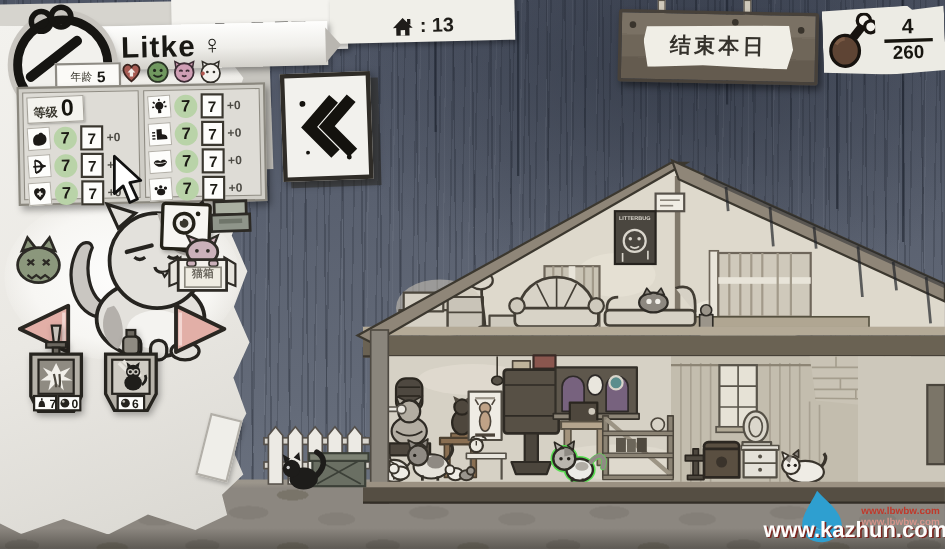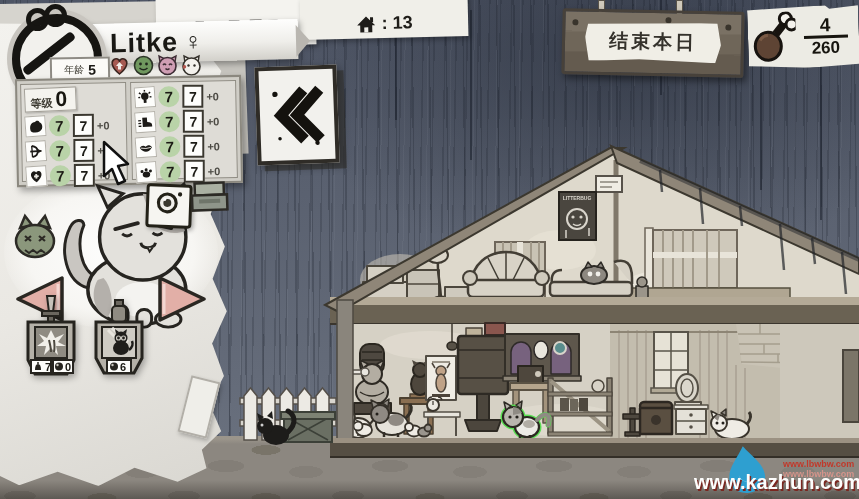--- a/index.html
+++ b/index.html
@@ -737,20 +737,36 @@
   <div class="abs dead-btn btn">
     <svg width="46" height="50" viewBox="0 0 46 50">
       <polygon points="8,16 13,4 20,13" fill="#8b977c" stroke="#2c2a25" stroke-width="2.5"></polygon>
       <polygon points="26,13 33,4 38,16" fill="#8b977c" stroke="#2c2a25" stroke-width="2.5"></polygon>
       <ellipse cx="23" cy="29" rx="19" ry="16" fill="#8b977c" stroke="#2c2a25" stroke-width="2.5"></ellipse>
       <path d="M13,24 l6,5 M19,24 l-6,5" stroke="#2c2a25" stroke-width="2.2"></path>
       <path d="M27,24 l6,5 M33,24 l-6,5" stroke="#2c2a25" stroke-width="2.2"></path>
       <path d="M13,38 l4,3 l4,-3 l4,3 l4,-3 l4,3" stroke="#2c2a25" stroke-width="2" fill="none"></path>
     </svg>
   </div>
+  <div class="abs catbox-btn btn">
+    <svg width="68" height="56" viewBox="0 0 68 56">
+      <polygon points="24,10 20,2 30,6" fill="#cbb1ba" stroke="#2e2b26" stroke-width="2"></polygon>
+      <polygon points="40,6 48,2 45,10" fill="#cbb1ba" stroke="#2e2b26" stroke-width="2"></polygon>
+      <ellipse cx="34" cy="17" rx="14" ry="11" fill="#cbb1ba" stroke="#2e2b26" stroke-width="2.5"></ellipse>
+      <circle cx="29" cy="16" r="1.7" fill="#2e2b26"></circle>
+      <circle cx="39" cy="16" r="1.7" fill="#2e2b26"></circle>
+      <polygon points="4,28 14,22 14,44 4,48" fill="#e7e4dd" stroke="#2e2b26" stroke-width="2"></polygon>
+      <polygon points="64,28 54,22 54,44 64,48" fill="#e7e4dd" stroke="#2e2b26" stroke-width="2"></polygon>
+      <rect x="12" y="24" width="44" height="28" fill="#f2f0ea" stroke="#2e2b26" stroke-width="2.5"></rect>
+      <rect x="20" y="25" width="8" height="5" rx="2" fill="#cbb1ba" stroke="#2e2b26" stroke-width="1.5"></rect>
+      <rect x="40" y="25" width="8" height="5" rx="2" fill="#cbb1ba" stroke="#2e2b26" stroke-width="1.5"></rect>
+      <rect x="18" y="31" width="33" height="18" fill="#efece2" stroke="#8b887e" stroke-width="1.5"></rect>
+    </svg>
+    <span class="catbox-label">猫箱</span>
+  </div>
 
   <svg class="abs arrow arrow-left btn" viewBox="0 0 54 46">
     <polygon points="50,2 50,44 6,23" fill="#e2afa7" stroke="#2a2722" stroke-width="3.5" stroke-linejoin="round"></polygon>
     <line x1="46" y1="8" x2="46" y2="38" stroke="#f3d6d1" stroke-width="3"></line>
   </svg>
   <svg class="abs arrow arrow-right btn" viewBox="0 0 54 46">
     <polygon points="4,2 4,44 48,23" fill="#e2afa7" stroke="#2a2722" stroke-width="3.5" stroke-linejoin="round"></polygon>
     <line x1="8" y1="8" x2="8" y2="38" stroke="#f3d6d1" stroke-width="3"></line>
   </svg>
 

